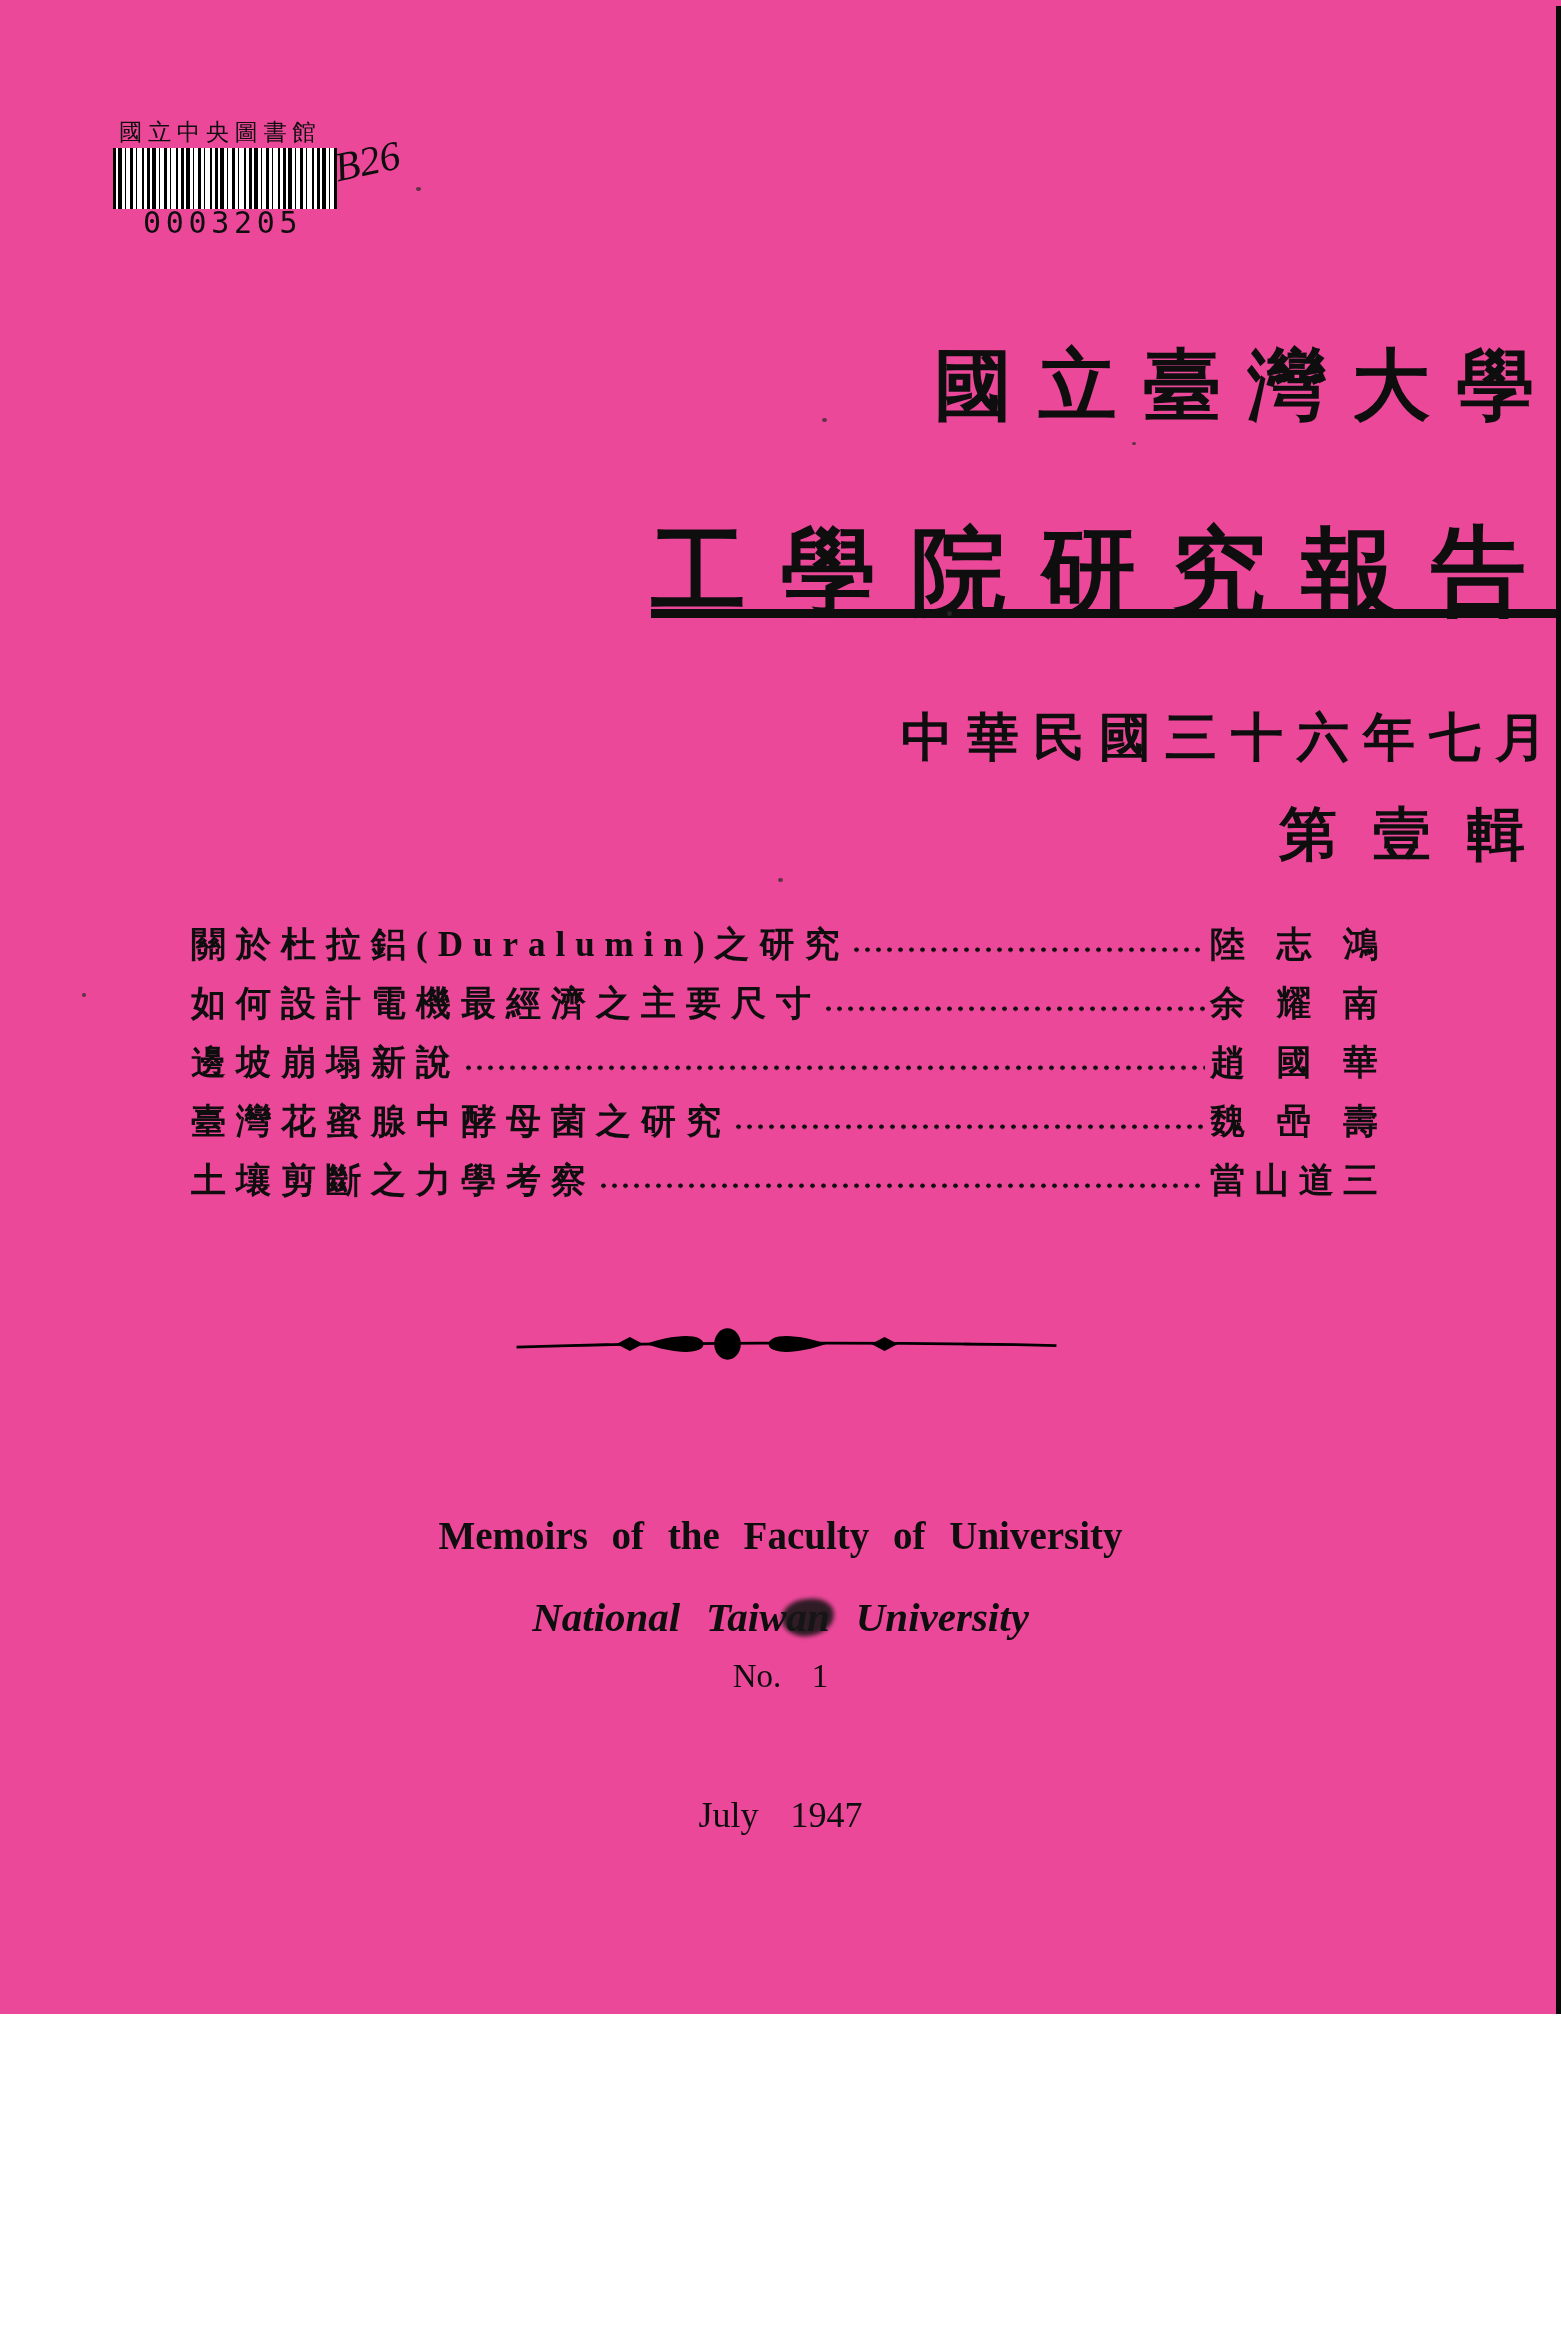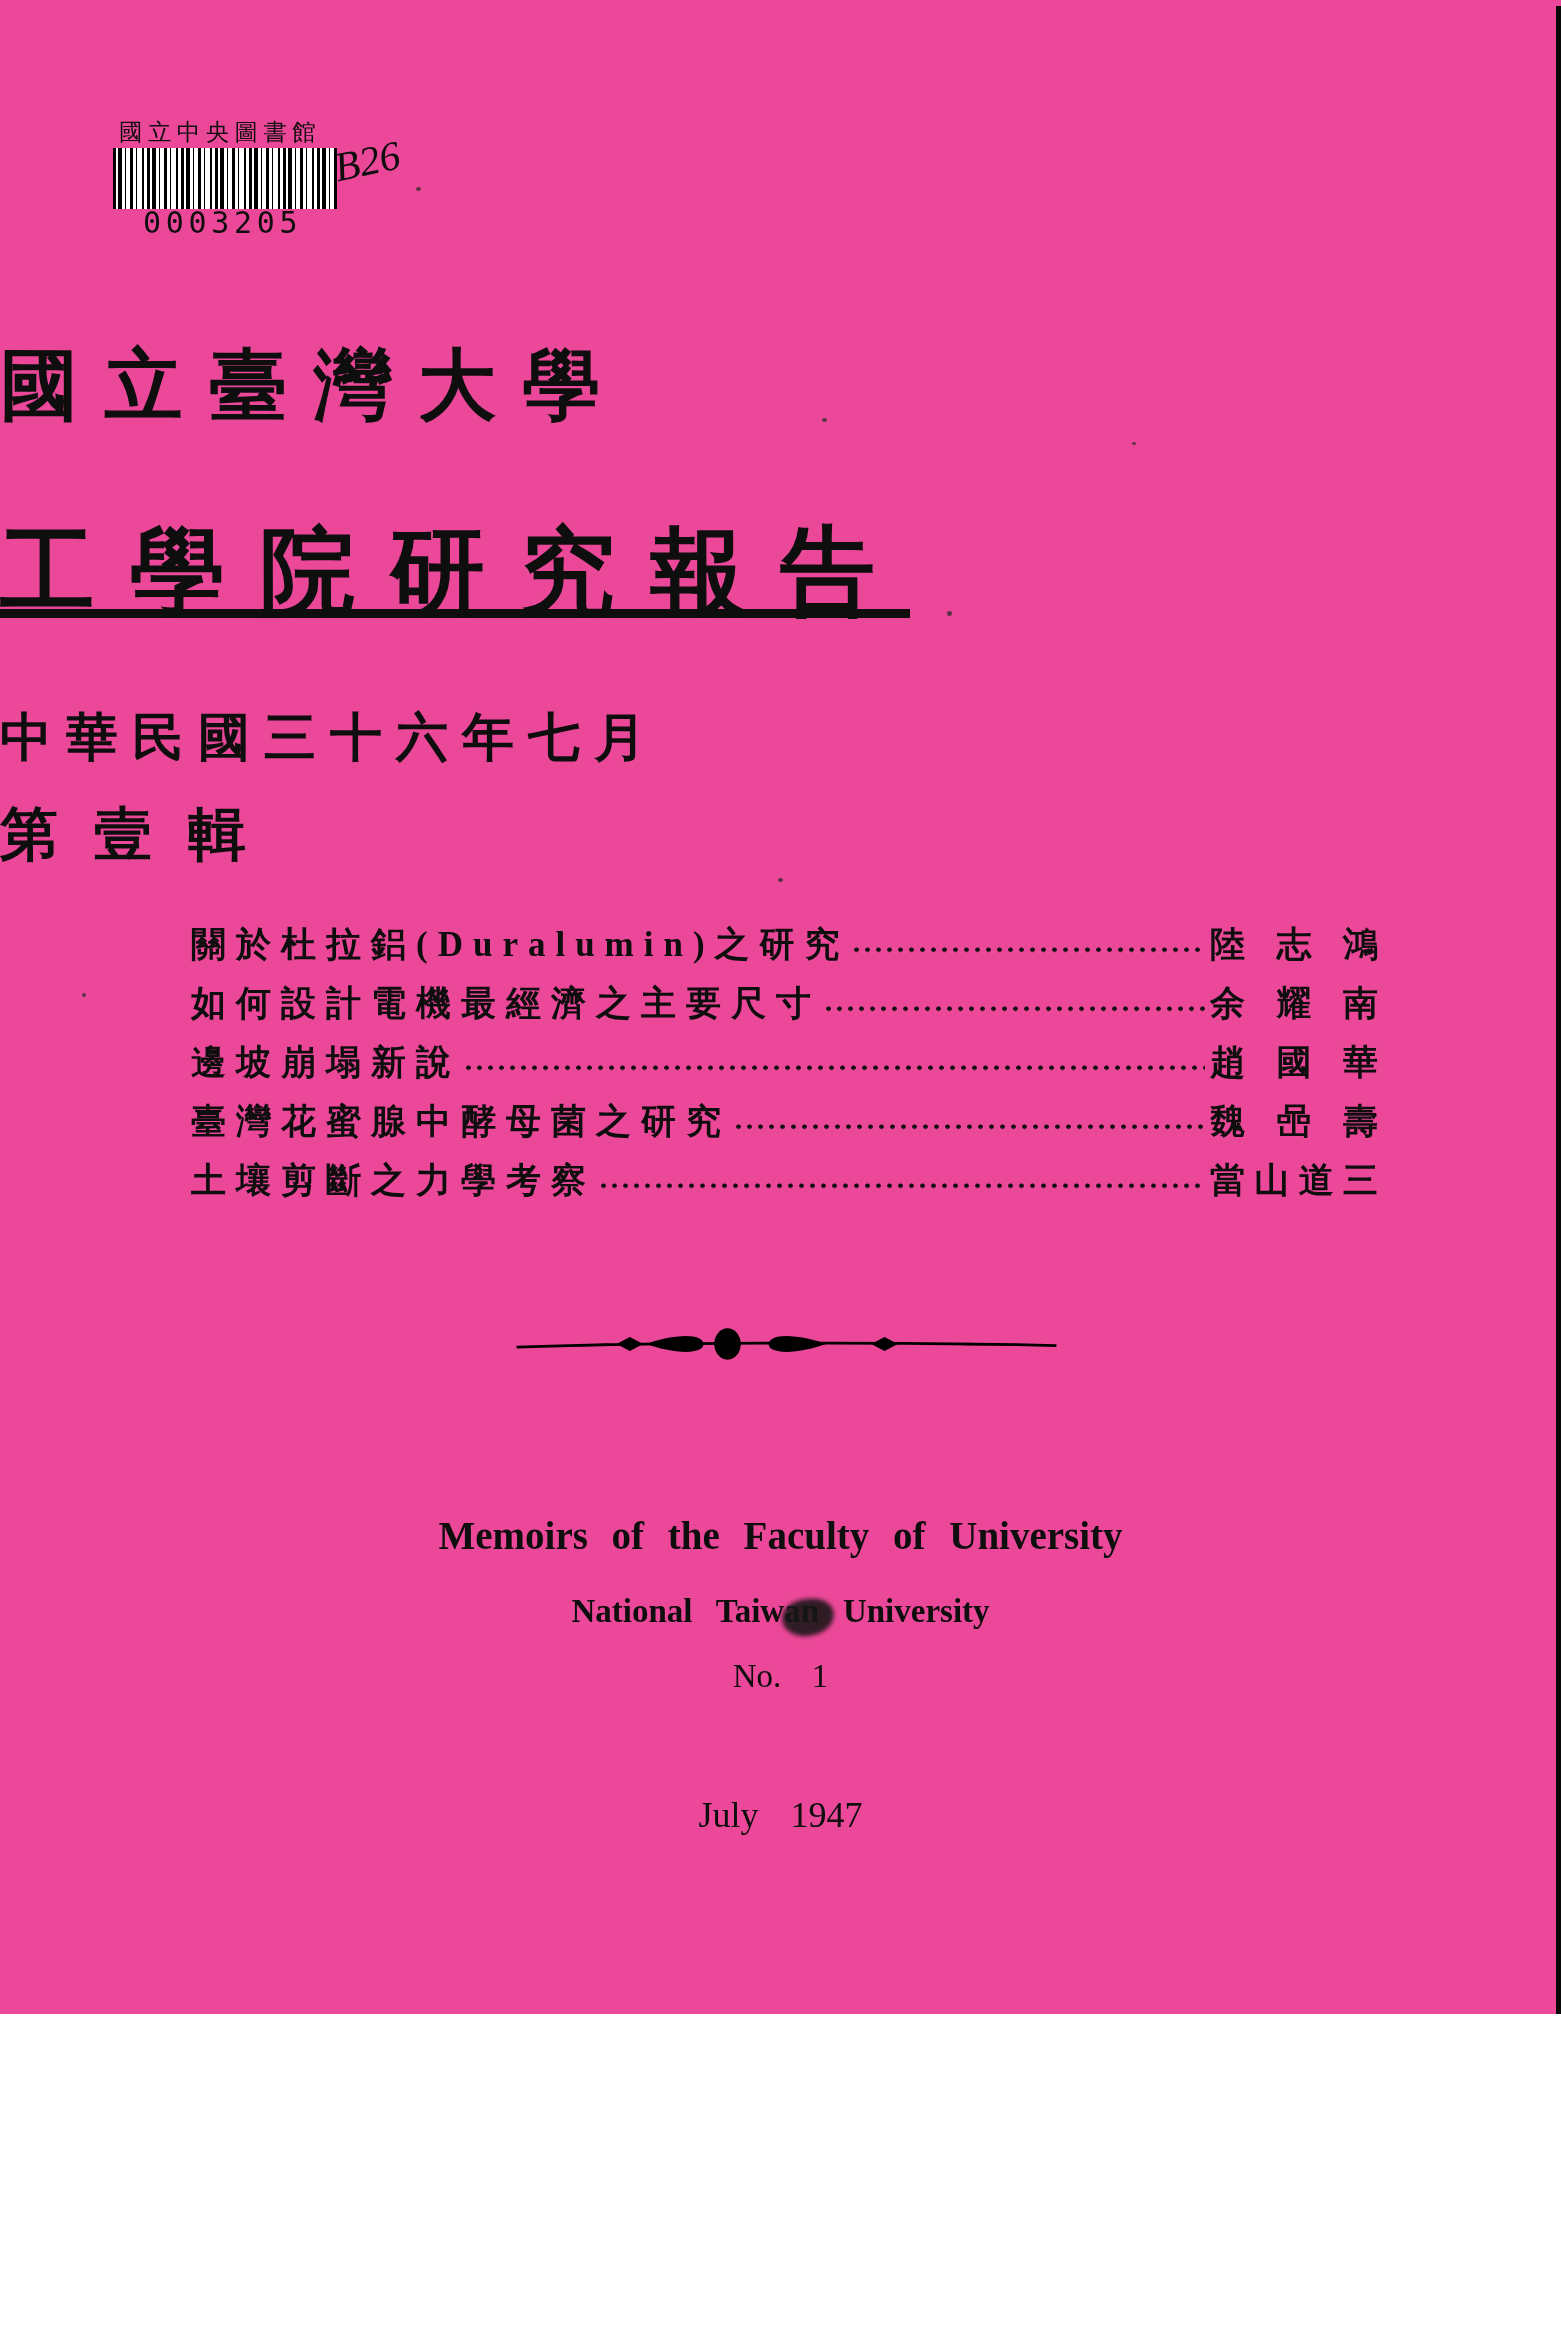--- a/index.html
+++ b/index.html
@@ -36,21 +36,21 @@
     font-size:30px;letter-spacing:4.7px;white-space:nowrap;
   }
   .handwritten{
     left:334px;top:137px;
     font-style:italic;font-size:41px;
     transform:rotate(-12deg);
     white-space:nowrap;
   }
 
   
-  .heading{left:0;width:1561px;text-align:left;font-weight:bold;white-space:nowrap;}
+  .heading{left:0;width:1561px;text-align:right;font-weight:bold;white-space:nowrap;}
   .uni-title{top:334px;font-size:78px;letter-spacing:26.5px;margin-right:-26.5px;}
   .pub-title{top:509px;font-size:95px;letter-spacing:35px;margin-right:-35px;text-decoration:underline;}
   .date-zh{top:703px;font-size:52px;letter-spacing:14px;margin-right:-14px;}
   .issue-zh{top:796px;font-size:58px;letter-spacing:36px;margin-right:-36px;}
 
   
   .toc{left:191px;top:915px;width:1187px;}
   .toc-row{display:flex;align-items:center;height:59px;}
   .toc-title{
     font-size:35px;font-weight:bold;letter-spacing:10px;
@@ -66,21 +66,21 @@
     font-size:35px;font-weight:bold;white-space:nowrap;
     text-align:justify;text-align-last:justify;
   }
 
   
   .divider{left:515px;top:1326px;width:543px;height:36px;}
 
   
   .en{left:0;width:1561px;text-align:center;font-weight:bold;white-space:pre;}
   .en-line1{top:1513px;font-size:39px;word-spacing:14px;}
-  .en-line2{top:1593px;font-size:33px;word-spacing:15.6px;}
+  .en-line2{top:1593px;font-size:41px;word-spacing:15.6px;font-style:italic;}
   .smudge{
     left:782px;top:1599px;width:52px;height:37px;
     background:#161616;border-radius:50% 45% 55% 50%;
     filter:blur(2.3px);opacity:.88;transform:rotate(-6deg);
   }
   .en-issue{top:1658px;font-size:33px;font-weight:normal;word-spacing:7px;}
   .en-date{top:1794px;font-size:36px;font-weight:normal;word-spacing:7px;}
 
   
   .edge-strip{right:0;top:6.2px;width:5.5px;height:2242px;background:#0a0a0a;}

